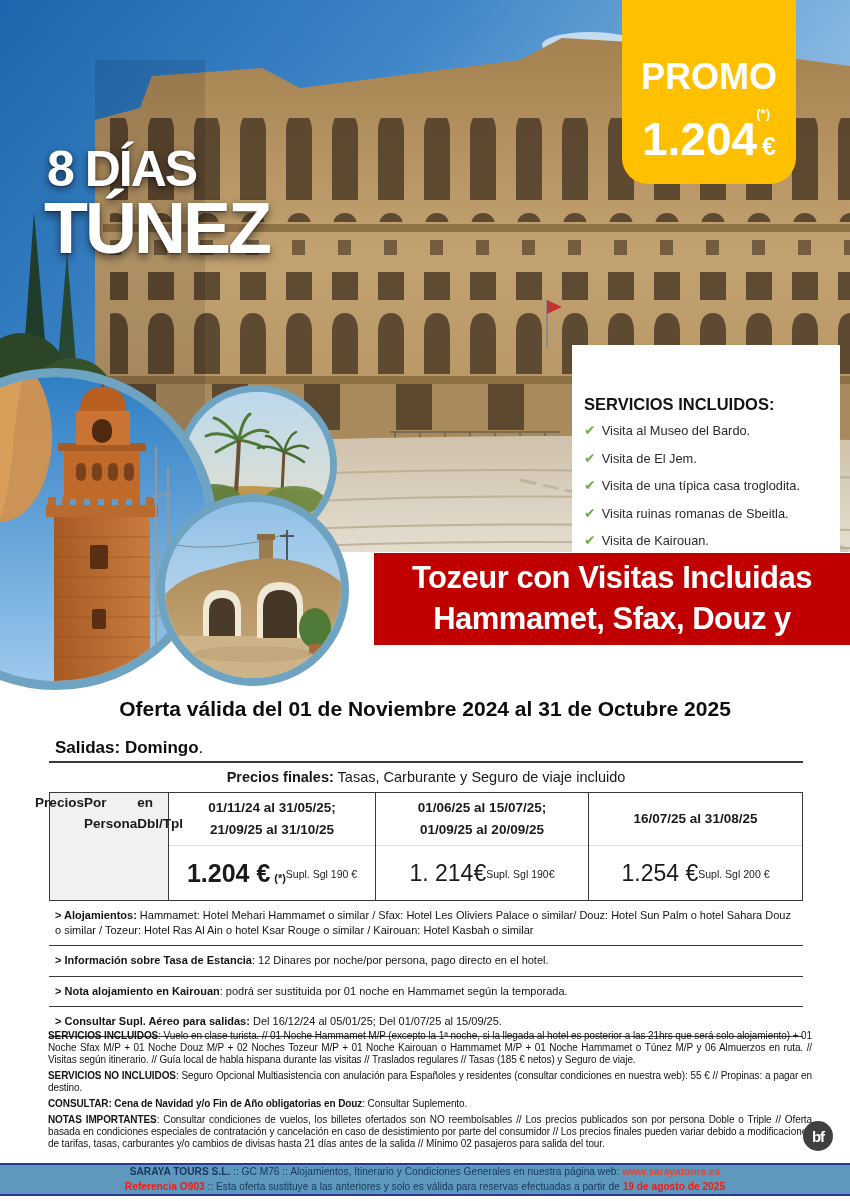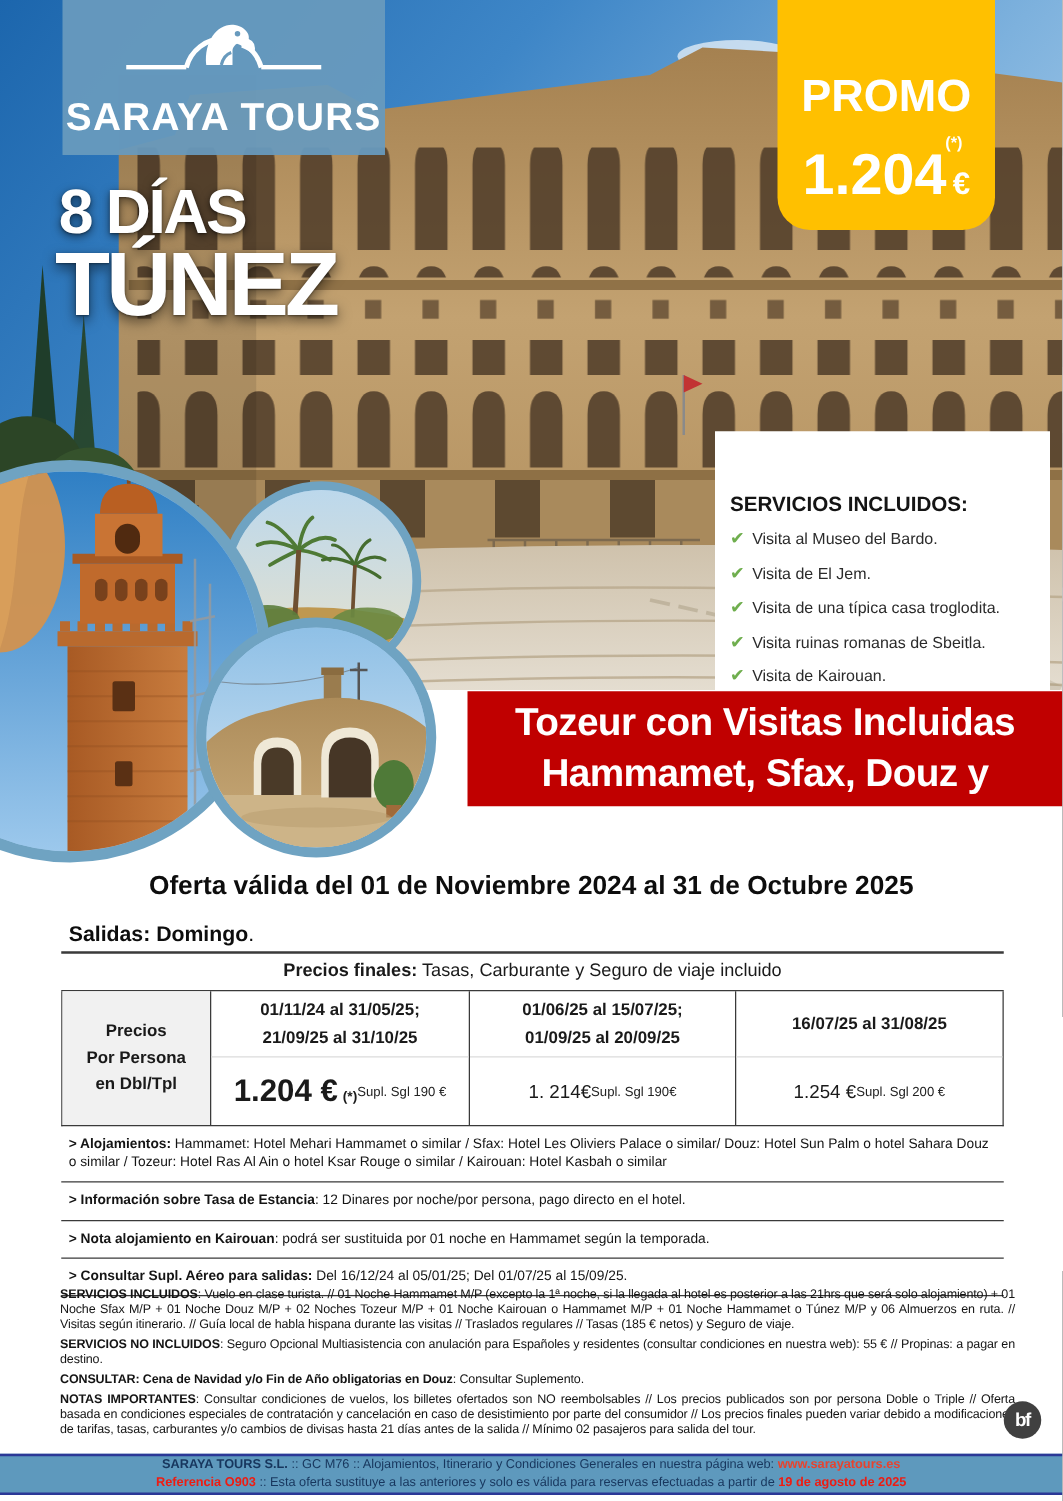--- a/index.html
+++ b/index.html
@@ -47,30 +47,30 @@
   
   .validity{position:absolute;left:0;width:850px;top:697px;text-align:center;font-weight:bold;font-size:21px;color:#0d0d0d;}
   .salidas{position:absolute;left:55px;top:738px;font-size:17px;color:#0d0d0d;}
   .salidas b{font-weight:bold;}
 
   .ptable{position:absolute;left:49px;top:761px;width:754px;box-sizing:border-box;font-size:14px;color:#1a1a1a;}
   .phead{border-top:2px solid #3a3a3a;border-bottom:1.6px solid #3a3a3a;text-align:center;
          padding:6px 0 7px;font-size:14.5px;}
   .phead b{font-weight:bold;}
   .pgrid{display:flex;border-left:1.6px solid #3a3a3a;border-right:1.6px solid #3a3a3a;border-bottom:1.6px solid #3a3a3a;}
-  .plabel{width:118px;background:#f1f1f1;border-right:1.6px solid #3a3a3a;display:flex;flex-direction:column;
-          justify-content:center;align-items:center;font-weight:bold;font-size:13.5px;line-height:1.55;}
+  .plabel{width:118px;background:#f1f1f1;border-right:1.6px solid #3a3a3a;display:flex;flex-direction:row;
+          justify-content:center;align-items:flex-start;font-weight:bold;font-size:13.5px;line-height:1.55;}
   .pcol{display:flex;flex-direction:column;}
   .pcol.w1{width:206px;border-right:1.6px solid #3a3a3a;}
   .pcol.w2{width:212px;border-right:1.6px solid #3a3a3a;}
   .pcol.w3{flex:1;}
   .pdates{height:52px;display:flex;flex-direction:column;justify-content:center;align-items:center;
           font-weight:bold;font-size:13.5px;line-height:1.6;border-bottom:1px solid #dcdcdc;}
   .pzone{height:54px;display:flex;flex-direction:row;justify-content:center;align-items:center;}
-  .pprice{font-size:15px;}
+  .pprice{font-size:23px;}
   .pprice.hl{font-size:25px;font-weight:bold;}
   .pnote{font-size:11px;font-weight:bold;}
   .psup{font-size:10.5px;margin-top:2px;color:#222;}
 
   .note-row{border-bottom:1.6px solid #3a3a3a;padding:7px 8px 7px 6px;font-size:11px;line-height:1.38;color:#141414;}
   .note-row b{font-weight:bold;}
 
   .fineprint{position:absolute;left:48px;top:1030px;width:764px;font-size:10px;line-height:12px;
              letter-spacing:-0.1px;color:#141414;text-align:justify;}
   .fineprint p{margin:0 0 4px 0;}
@@ -149,32 +149,20 @@
     <g fill="none" stroke="#B9A98D" stroke-width="2" opacity="0.8">
       <path d="M0,500 Q280,462 660,472 T850,482"></path>
       <path d="M0,528 Q300,486 760,500"></path>
       <path d="M0,552 Q330,512 850,530"></path>
       <path d="M180,552 Q480,534 850,548"></path>
     </g>
     <path d="M600,470 Q760,505 848,552" fill="none" stroke="#9D8F74" stroke-width="7" opacity="0.25"></path>
     <path d="M520,480 Q700,520 800,552" fill="none" stroke="#A5977C" stroke-width="3" opacity="0.45" stroke-dasharray="16 7"></path>
   </svg>
 
-  <div class="logo-box">
-    <svg width="168" height="74" viewBox="0 0 168 74" aria-hidden="true">
-      <rect x="6" y="52" width="48" height="3.5" fill="#fff"></rect>
-      <rect x="114" y="52" width="48" height="3.5" fill="#fff"></rect>
-      <path d="M54,54 A 31 31 0 0 1 114,54" fill="none" stroke="#fff" stroke-width="4"></path>
-      <path d="M70,52 C68,32 80,18 93,20 C103,22 107,30 102,35 C97,33 92,35 91,40 L91,52 Z" fill="#fff"></path>
-      <path d="M100,30 Q112,32 108,44 Q104,40 98,38 Z" fill="#fff"></path>
-      <circle cx="95" cy="27" r="2.2" fill="#689ABD"></circle>
-      <path d="M82,52 Q84,44 90,42" fill="none" stroke="#689ABD" stroke-width="2.5"></path>
-    </svg>
-    <div class="brand">SARAYA TOURS</div>
-  </div>
 
   <div class="days">8 DÍAS</div>
   <div class="t1">TÚNEZ</div>
 
   <div class="promo">
     <div class="promo-label">PROMO</div>
     <div class="promo-ast">(*)</div>
     <div class="promo-price"><span>1.204</span><span class="eur">€</span></div>
   </div>
 

